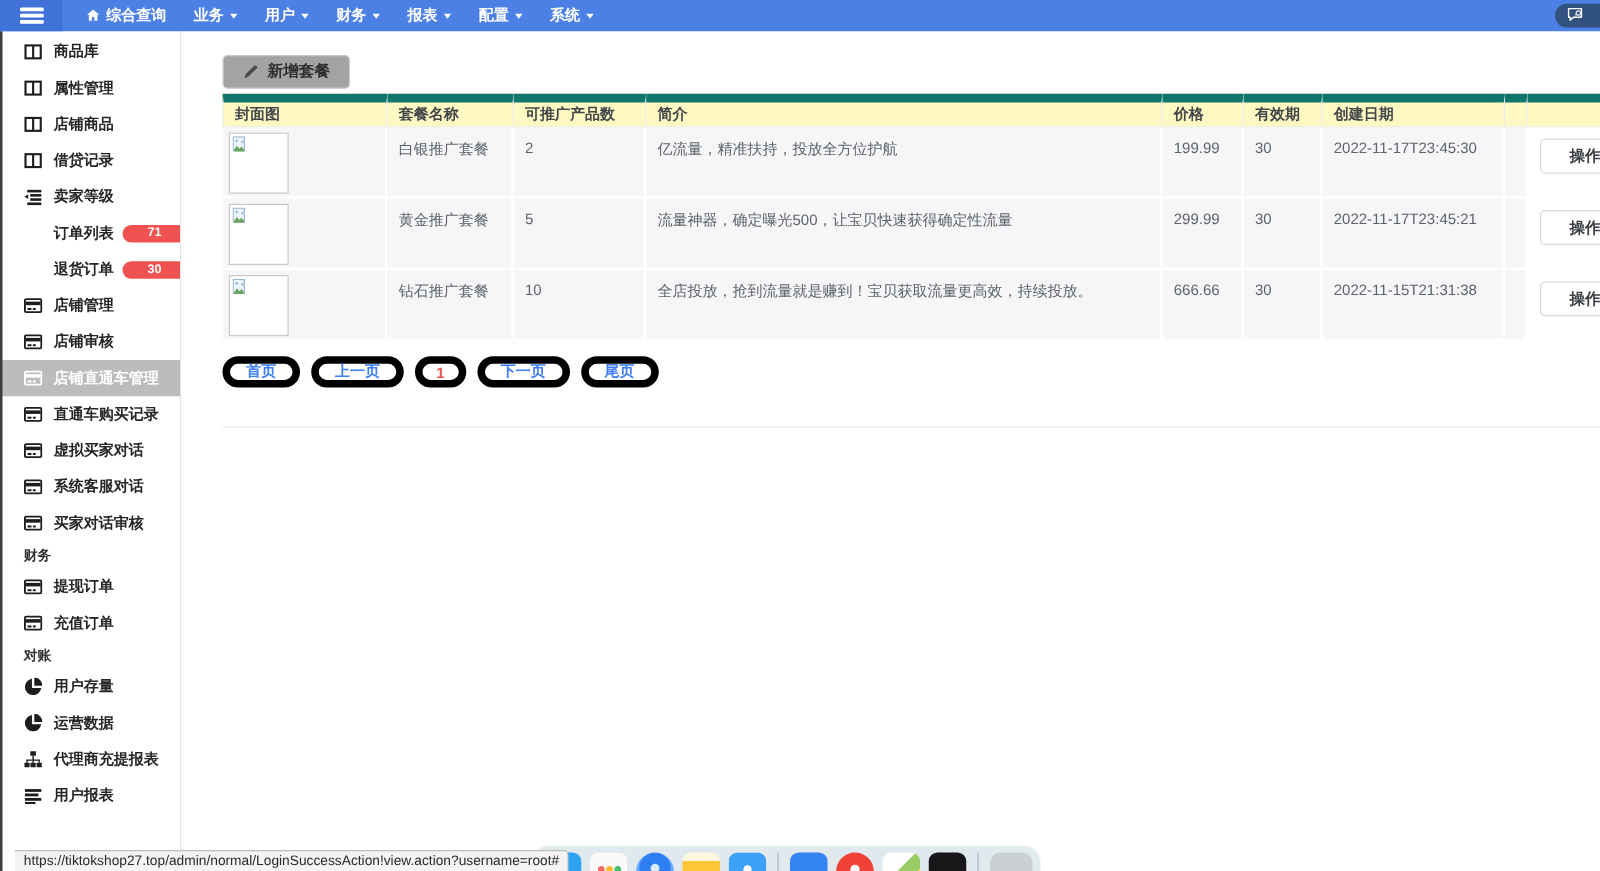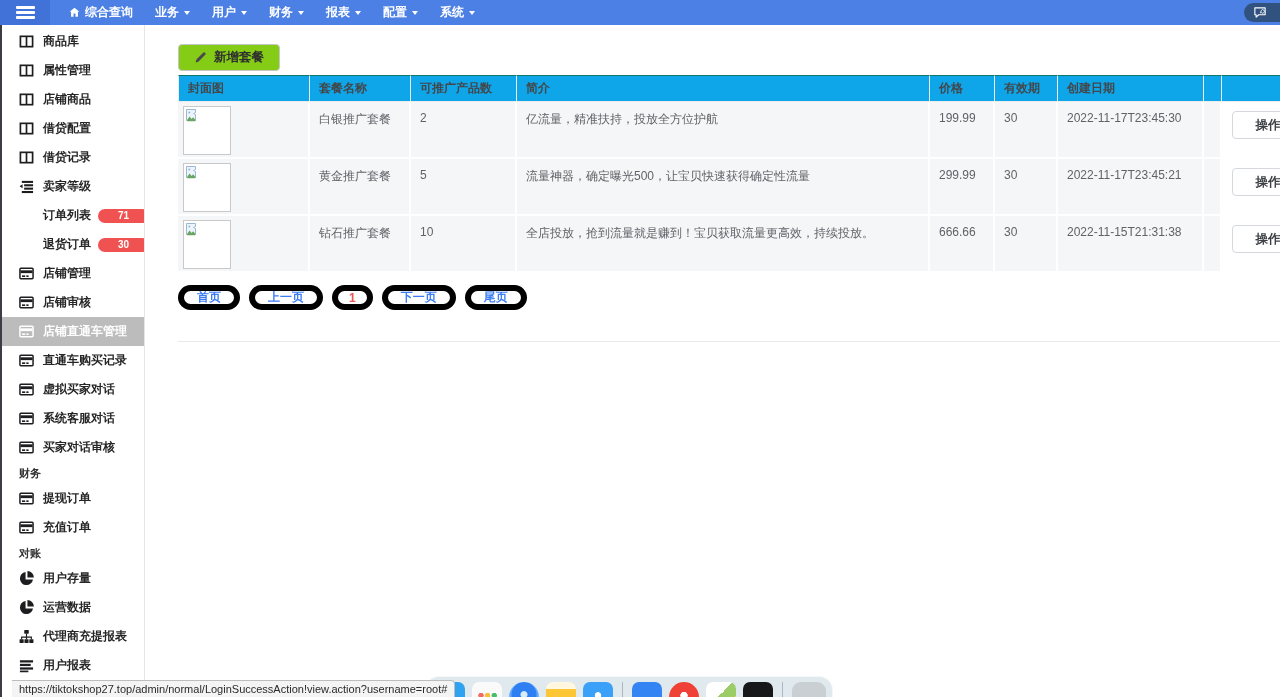--- a/index.html
+++ b/index.html
@@ -27,25 +27,25 @@
 .side-item .s-label{font-size:12px;font-weight:700;color:#262626;white-space:nowrap}
 .side-item.selected{background:#bcbcbc}
 .side-item.selected .s-label{color:#fff}
 .side-item.selected .s-icon{color:#fff}
 .side-sub{padding-left:43px}
 .side-section{height:22px;display:flex;align-items:center;padding-left:19px;font-size:11px;font-weight:700;color:#333}
 .badge{margin-left:7px;background:#f05252;color:#fff;font-size:10px;font-weight:700;border-radius:9px;padding:2px 20px;line-height:1}
 
 
 .main{position:absolute;top:25px;left:145px;right:0;bottom:0;background:#fff;overflow:hidden}
-.add-btn{position:absolute;top:19px;left:33px;height:27px;display:inline-flex;align-items:center;gap:7px;background:#84cc16;border:1px solid #c6c6c6;border-radius:4px;padding:0 15px;font-size:12.5px;font-weight:700;color:#2f2f2f;cursor:pointer;font-family:inherit}
+.add-btn{position:absolute;top:19px;left:33px;height:27px;display:inline-flex;align-items:center;gap:7px;background:#a3a3a3;border:1px solid #c6c6c6;border-radius:4px;padding:0 15px;font-size:12.5px;font-weight:700;color:#2f2f2f;cursor:pointer;font-family:inherit}
 .add-btn svg{display:block}
 .table-wrap{position:absolute;top:50px;left:33px}
 table.pkg{border-collapse:separate;border-spacing:0;table-layout:fixed;width:1134px;font-size:12px}
-.pkg th{background:#0ea5e9;height:27px;text-align:left;padding:0 0 0 9px;font-size:12px;color:#43474a;font-weight:700;border-top:1px solid #0f766e;border-bottom:1px solid #ebeced;border-right:1px solid #ebeced;white-space:nowrap;overflow:hidden}
+.pkg th{background:#fef9c3;height:27px;text-align:left;padding:0 0 0 9px;font-size:12px;color:#43474a;font-weight:700;border-top:7px solid #0f766e;border-bottom:1px solid #ebeced;border-right:1px solid #ebeced;white-space:nowrap;overflow:hidden}
 .pkg th:first-child{border-left:1px solid #ebeced}
 .pkg th:last-child{border-right:none}
 .pkg td{background:#f5f6f7;height:57px;vertical-align:top;padding:9px 8px 0 9px;color:#5f6368;border-right:2px solid #fff;border-bottom:2px solid #fff;white-space:nowrap;overflow:hidden}
 .pkg td.cover-cell{padding:4px 0 0 5px}
 .pkg td.action-cell{background:#fff;padding:9px 0 0 10px;border-right:none}
 .imgbox{width:48px;height:49px;background:#fff;border:1px solid #c9c9c9;padding:2px}
 .op-btn{width:72px;height:28px;background:#fff;border:1px solid #d5d8dd;border-radius:4px;font-size:12.5px;color:#3c3f43;font-weight:700;cursor:pointer;font-family:inherit}
 .pagination{position:absolute;top:260px;left:33px;display:flex;gap:9px}
 .page-pill{height:25px;min-width:36px;padding:0 13px;border:6px solid #000000;border-radius:14px;background:#fff;color:#3d7ef7;font-size:12px;font-weight:700;display:flex;align-items:center;justify-content:center;cursor:pointer;font-family:inherit}
 .page-pill.current{color:#ef5350;min-width:30px;padding:0 11px}
@@ -149,29 +149,20 @@
           <span class="s-label">属性管理</span>
         </div>
         <div class="side-item">
           <span class="s-icon">
             <svg viewBox="0 0 16 16" width="15" height="15" fill="none" stroke="currentColor" stroke-width="1.8">
               <rect x="1.5" y="2.5" width="13" height="11"></rect>
               <line x1="8" y1="2.5" x2="8" y2="13.5"></line>
             </svg>
           </span>
           <span class="s-label">店铺商品</span>
-        </div>
-        <div class="side-item">
-          <span class="s-icon">
-            <svg viewBox="0 0 16 16" width="15" height="15" fill="none" stroke="currentColor" stroke-width="1.8">
-              <rect x="1.5" y="2.5" width="13" height="11"></rect>
-              <line x1="8" y1="2.5" x2="8" y2="13.5"></line>
-            </svg>
-          </span>
-          <span class="s-label">借贷配置</span>
         </div>
         <div class="side-item">
           <span class="s-icon">
             <svg viewBox="0 0 16 16" width="15" height="15" fill="none" stroke="currentColor" stroke-width="1.8">
               <rect x="1.5" y="2.5" width="13" height="11"></rect>
               <line x1="8" y1="2.5" x2="8" y2="13.5"></line>
             </svg>
           </span>
           <span class="s-label">借贷记录</span>
         </div>

